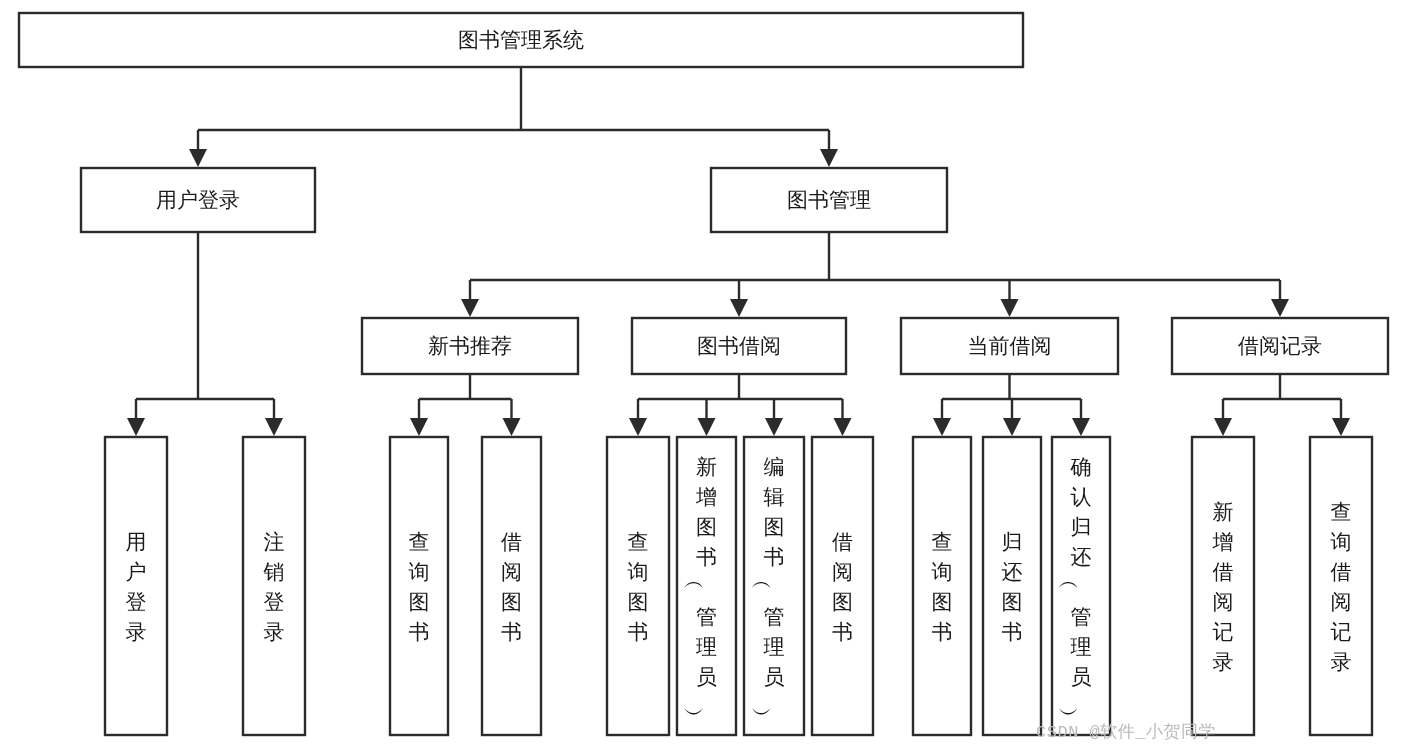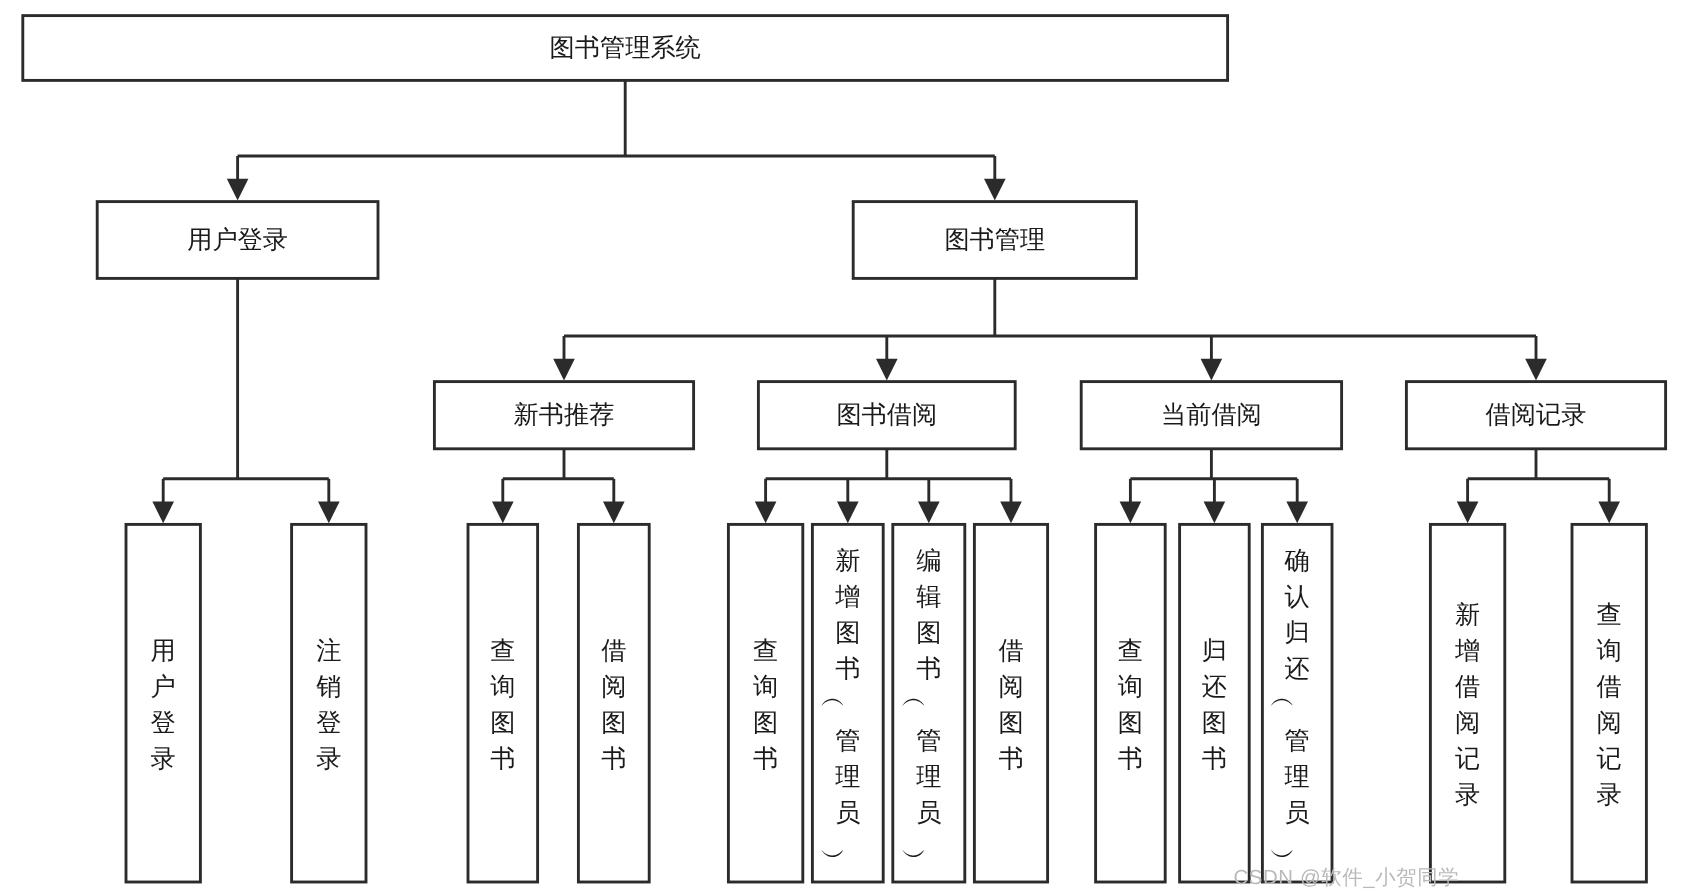--- a/index.html
+++ b/index.html
@@ -52,21 +52,21 @@
     stroke-linecap: butt;
   }
   .arrow-head {
     fill: #2b2b2b;
     stroke: none;
   }
   .watermark {
     position: absolute;
     right: 6px;
     bottom: 4px;
-    font-family: Liberation Sans, sans-serif;
+    font-family: Liberation Mono, monospace;
     font-size: 17px;
     color: #b9b9b9;
     white-space: nowrap;
     letter-spacing: 0.5px;
     user-select: none;
   }
 </style>
 </head>
 <body>
 

